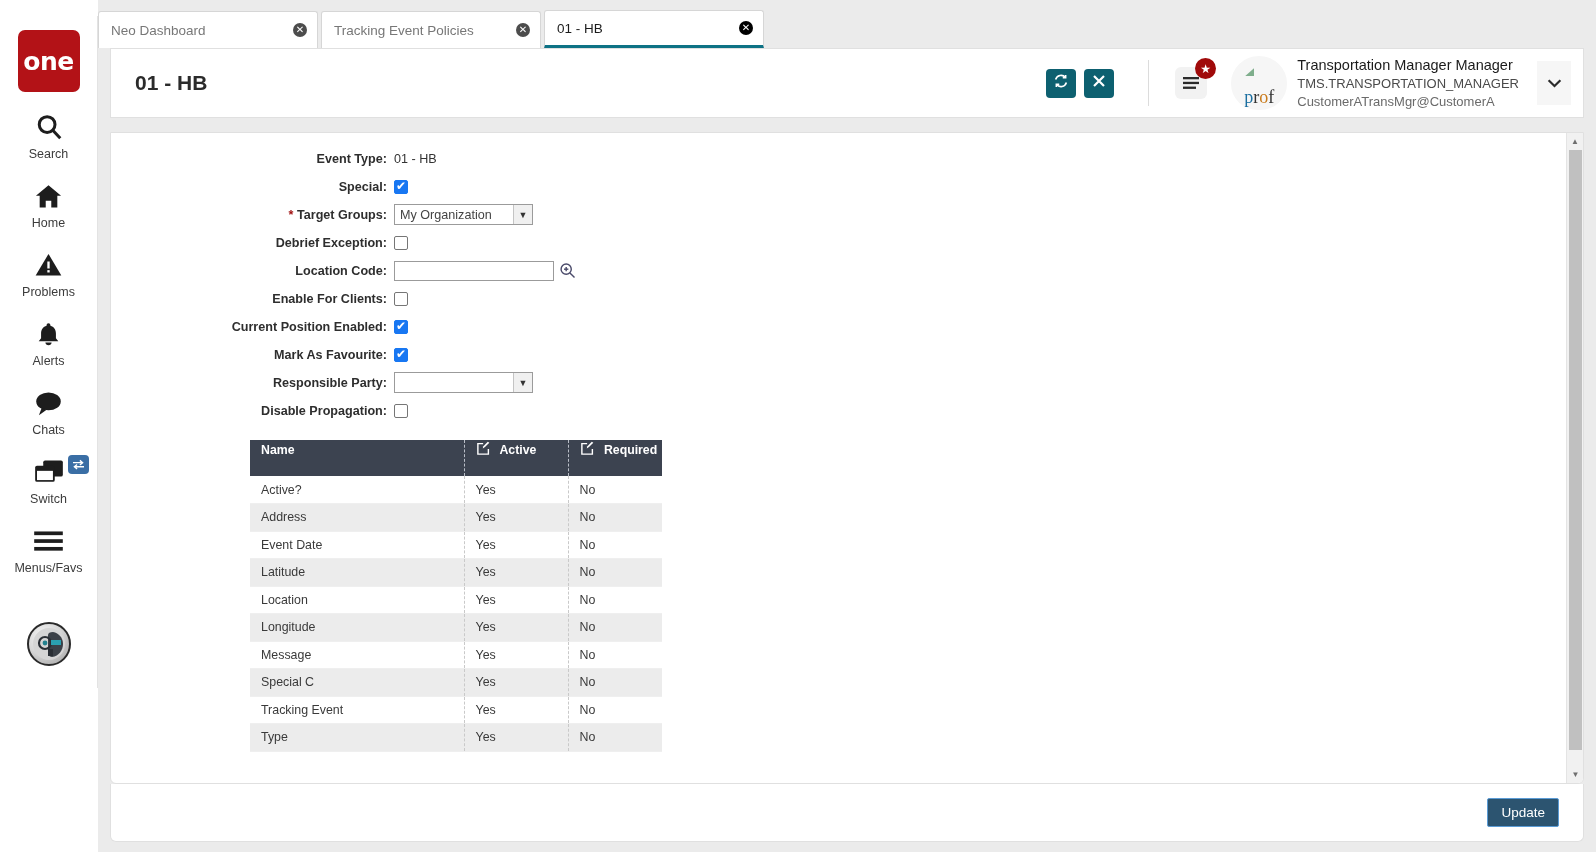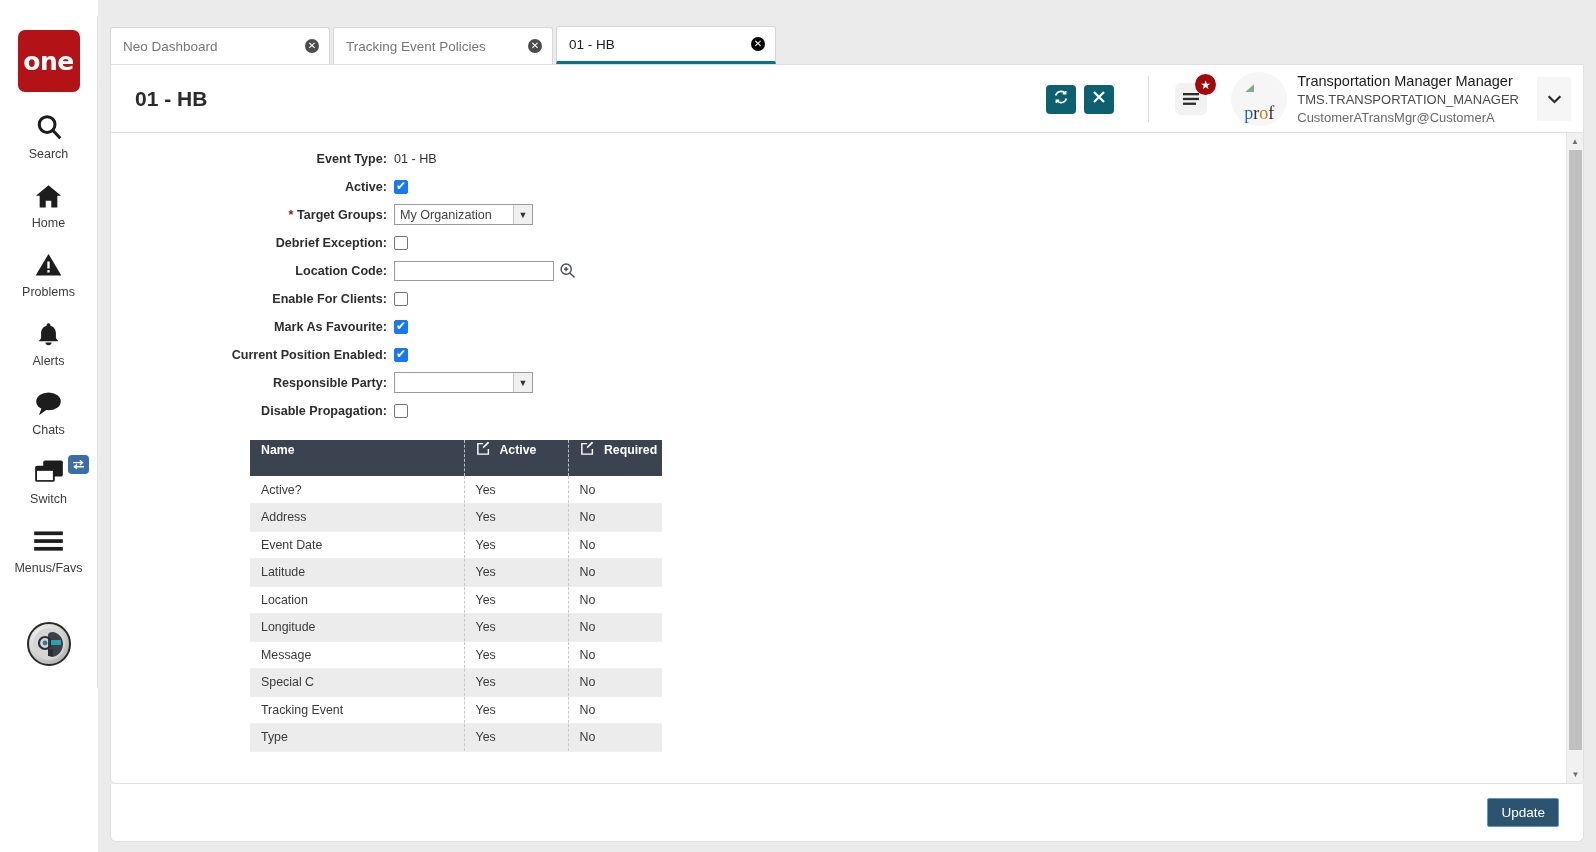--- a/index.html
+++ b/index.html
@@ -57,21 +57,21 @@
     border: 2px solid #2a2a2a;
     display: flex; align-items: center; justify-content: center;
     overflow: hidden; cursor: pointer;
   }
 
   
   .right { flex: 1; height: 852px; background: #ebebeb; position: relative; }
 
   
   .tabbar {
-    height: 64px; padding: 10px 0 0 12px;
+    height: 48px; padding: 10px 0 0 0;
     display: flex; align-items: flex-end; gap: 3px;
     background: #ebebeb;
   }
   .tab {
     height: 37px; width: 220px;
     background: #fff;
     border: 1px solid #d6d6d6; border-bottom: none;
     border-radius: 3px 3px 0 0;
     display: flex; align-items: center; justify-content: space-between;
     padding: 0 10px 0 12px; cursor: pointer;
@@ -413,21 +413,21 @@
       <div class="card-scroll">
 
         <div class="form">
 
           <div class="frow">
             <div class="flabel">Event Type:</div>
             <div class="fval">01 - HB</div>
           </div>
 
           <div class="frow">
-            <div class="flabel">Active:</div>
+            <div class="flabel">Special:</div>
             <div class="chk on"></div>
           </div>
 
           <div class="frow">
             <div class="flabel"><span class="req">*</span> <span>Target Groups:</span></div>
             <div class="selbox">
               <span class="txt">My Organization</span>
               <span class="selarrow">▼</span>
             </div>
           </div>
@@ -449,26 +449,26 @@
               </svg>
             </span>
           </div>
 
           <div class="frow">
             <div class="flabel">Enable For Clients:</div>
             <div class="chk"></div>
           </div>
 
           <div class="frow">
+            <div class="flabel">Current Position Enabled:</div>
+            <div class="chk on"></div>
+          </div>
+
+          <div class="frow">
             <div class="flabel">Mark As Favourite:</div>
-            <div class="chk on"></div>
-          </div>
-
-          <div class="frow">
-            <div class="flabel">Current Position Enabled:</div>
             <div class="chk on"></div>
           </div>
 
           <div class="frow">
             <div class="flabel">Responsible Party:</div>
             <div class="selbox">
               <span class="txt"></span>
               <span class="selarrow">▼</span>
             </div>
           </div>

